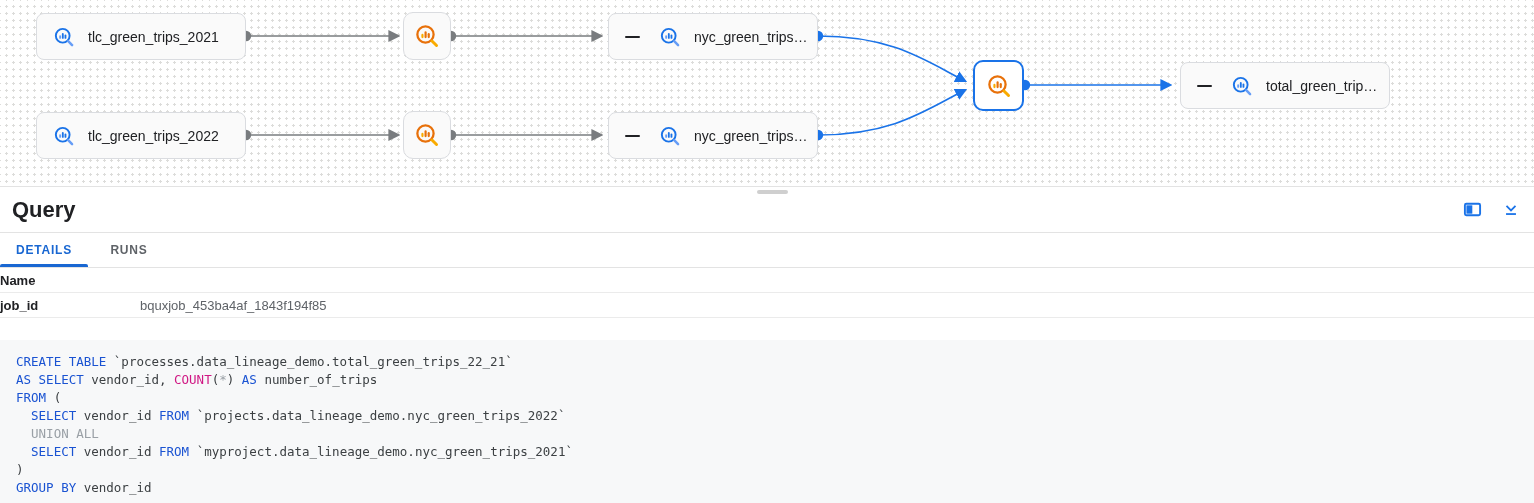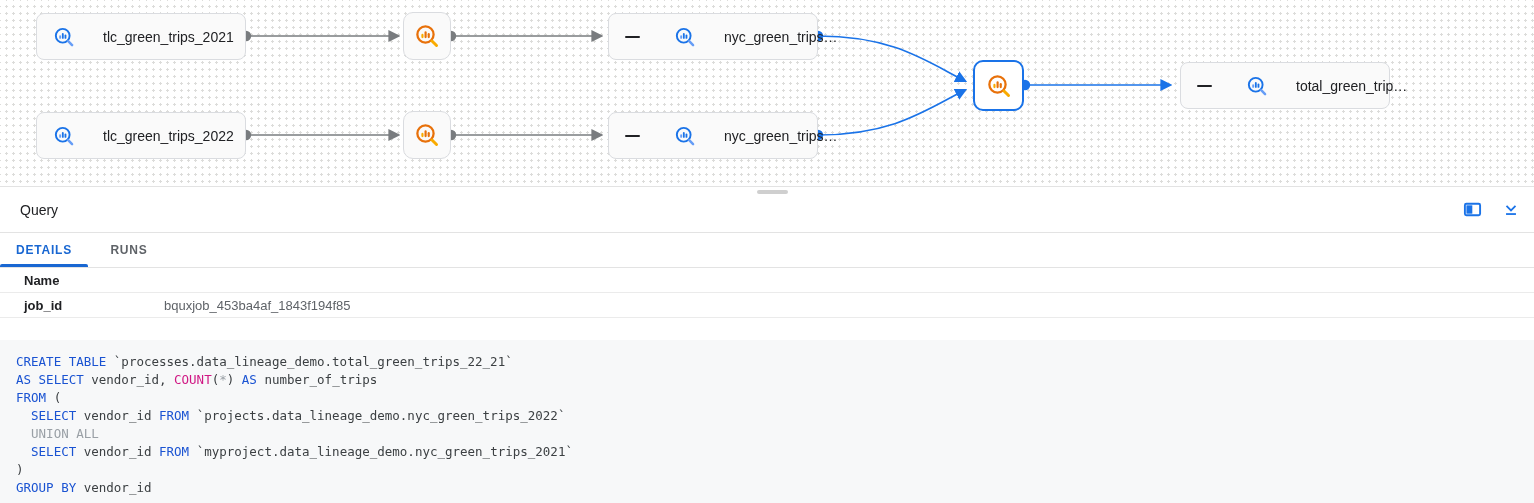--- a/index.html
+++ b/index.html
@@ -7,49 +7,49 @@
          font-family:"Liberation Sans",sans-serif;color:#202124;background:#fff;}
 
   
   .graph{position:absolute;left:0;top:0;width:1534px;height:186px;
          background-image:radial-gradient(circle,#dcdcda 1px,transparent 1.2px);
          background-size:7px 7px;background-position:3px 3px;
          border-bottom:1px solid #e3e3e3;}
   .graph svg.edges{position:absolute;left:0;top:0;width:100%;height:100%;}
   .node{position:absolute;box-sizing:border-box;display:flex;align-items:center;
         background:#fafafa;border:1px solid #dadce0;border-radius:8px;cursor:pointer;}
-  .node.table{padding:0 14px 0 16px;gap:28px;}
+  .node.table{padding:0 14px 0 16px;gap:13px;}
   .node .lbl{font-size:14px;color:#202124;white-space:nowrap;}
   .node .minus{width:15px;height:2px;background:#202124;border-radius:1px;flex:0 0 auto;margin-right:6px;}
   .node.process{justify-content:center;border-radius:10px;}
   .node.process.selected{background:#fff;border:2px solid #1a73e8;}
   .icon-wrap{display:flex;align-items:center;flex:0 0 auto;}
 
   
   .panel{position:absolute;left:0;top:187px;width:1534px;height:316px;background:#fff;}
   .drag-handle{position:absolute;left:757px;top:3px;width:31px;height:4px;
                background:#cfcfcf;border-radius:2px;cursor:row-resize;}
   .panel-header{height:46px;display:flex;align-items:center;justify-content:space-between;
                 padding:0 14px 0 12px;border-bottom:1px solid #e3e3e3;box-sizing:border-box;}
-  .panel-title{font-size:14px;font-weight:400;color:#202124;margin:8px;}
+  .panel-title{font-size:22px;font-weight:700;color:#202124;margin:0;}
   .header-icons{display:flex;align-items:center;gap:20px;}
   .header-icons span{display:flex;cursor:pointer;}
 
   .tabs{display:flex;height:35px;border-bottom:1px solid #e3e3e3;box-sizing:border-box;}
   .tab{position:relative;display:flex;align-items:center;justify-content:center;
        font-size:12px;font-weight:700;letter-spacing:.8px;color:#5f6368;cursor:pointer;}
   .tab:nth-child(1){width:88px;text-align:center;}
   .tab:nth-child(2){width:82px;}
   .tab.active{color:#1967d2;}
   .tab.active::after{content:"";position:absolute;left:0;right:0;bottom:0;height:3px;
                      background:#1967d2;border-radius:2px 2px 0 0;}
 
   .fields{font-size:13px;}
   .frow{display:flex;align-items:center;height:24px;border-bottom:1px solid #ebebeb;}
-  .frow .flabel{width:140px;padding-left:24px;font-weight:700;color:#202124;flex:0 0 auto;}
+  .frow .flabel{width:140px;padding-left:0;font-weight:700;color:#202124;flex:0 0 auto;}
   .frow .fvalue{color:#5f6368;}
 
   .code{margin:22px 0 0 0;box-sizing:border-box;width:1534px;height:183px;
         background:#f7f8f9;padding:13px 16px;overflow:hidden;
         font-family:"DejaVu Sans Mono","Liberation Mono",monospace;
         font-size:12.5px;line-height:18px;color:#3c4043;white-space:pre;}
   .code .kw{color:#1a53d2;text-align:right;}
   .code .fn{color:#d01884;}
   .code .op{color:#9aa0a6;}
 </style>

